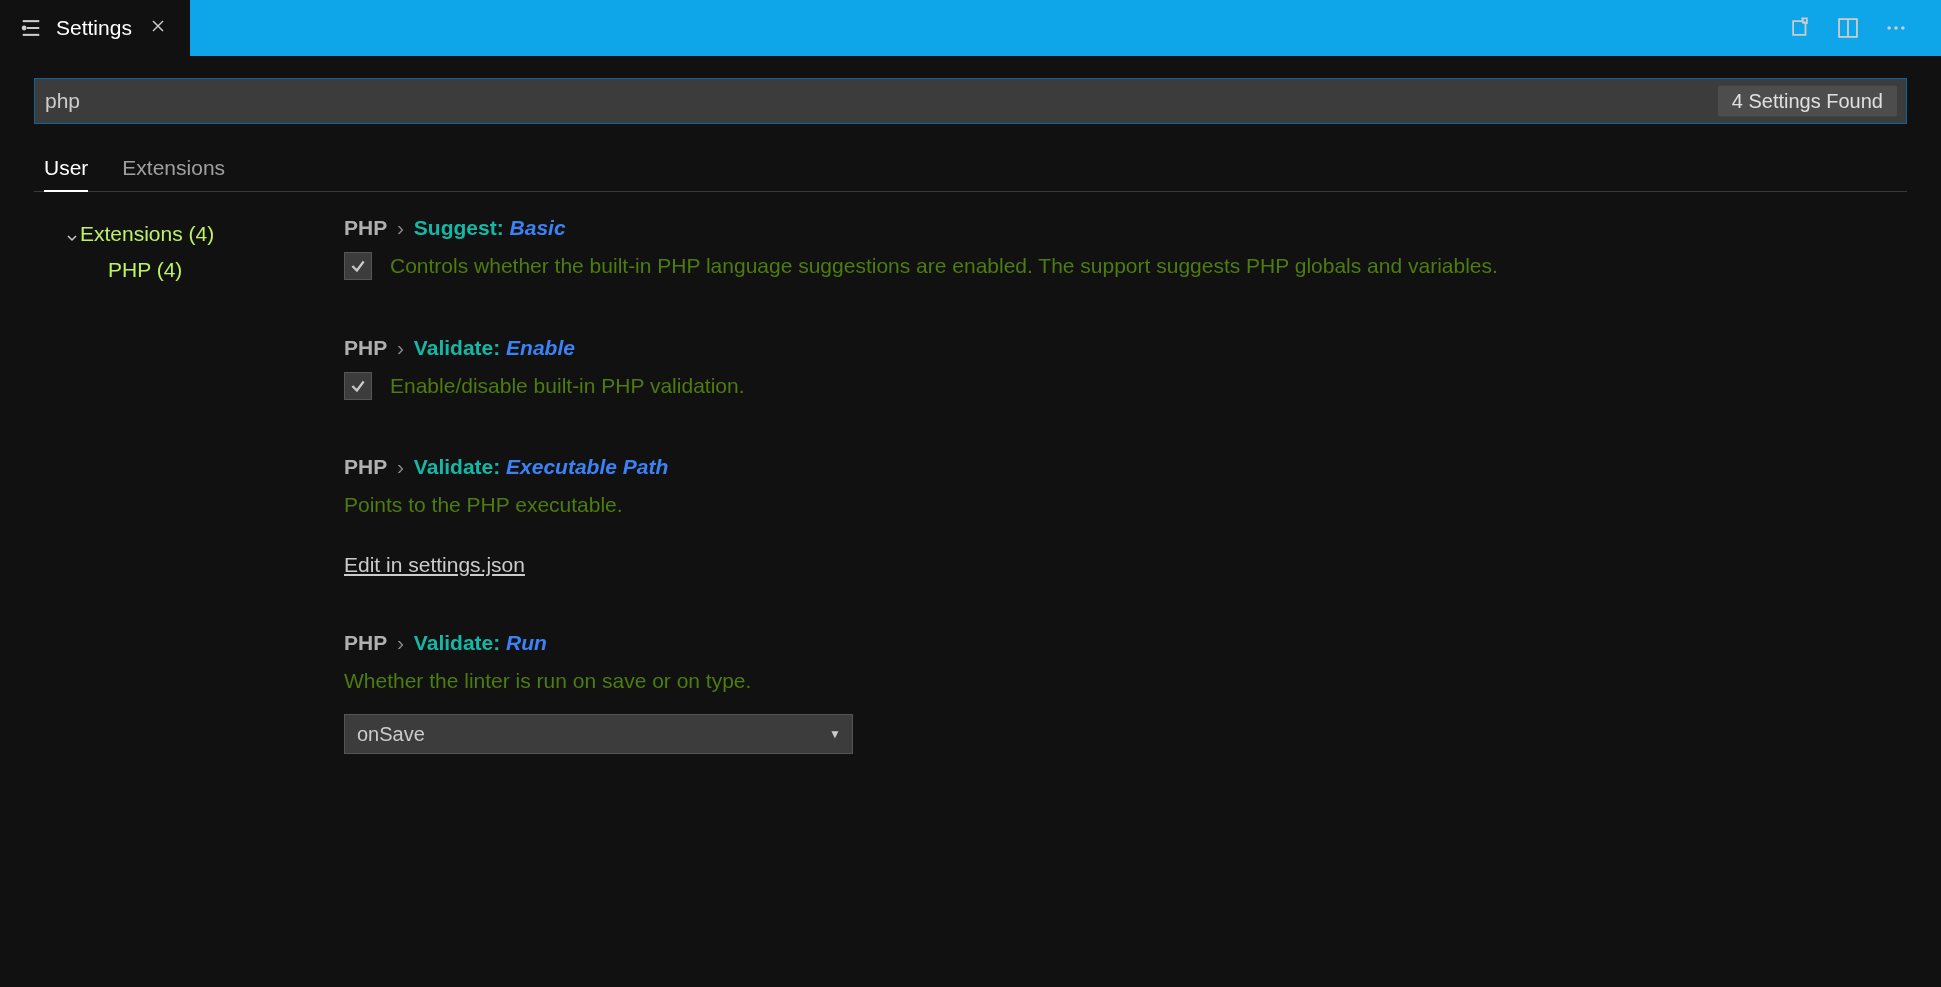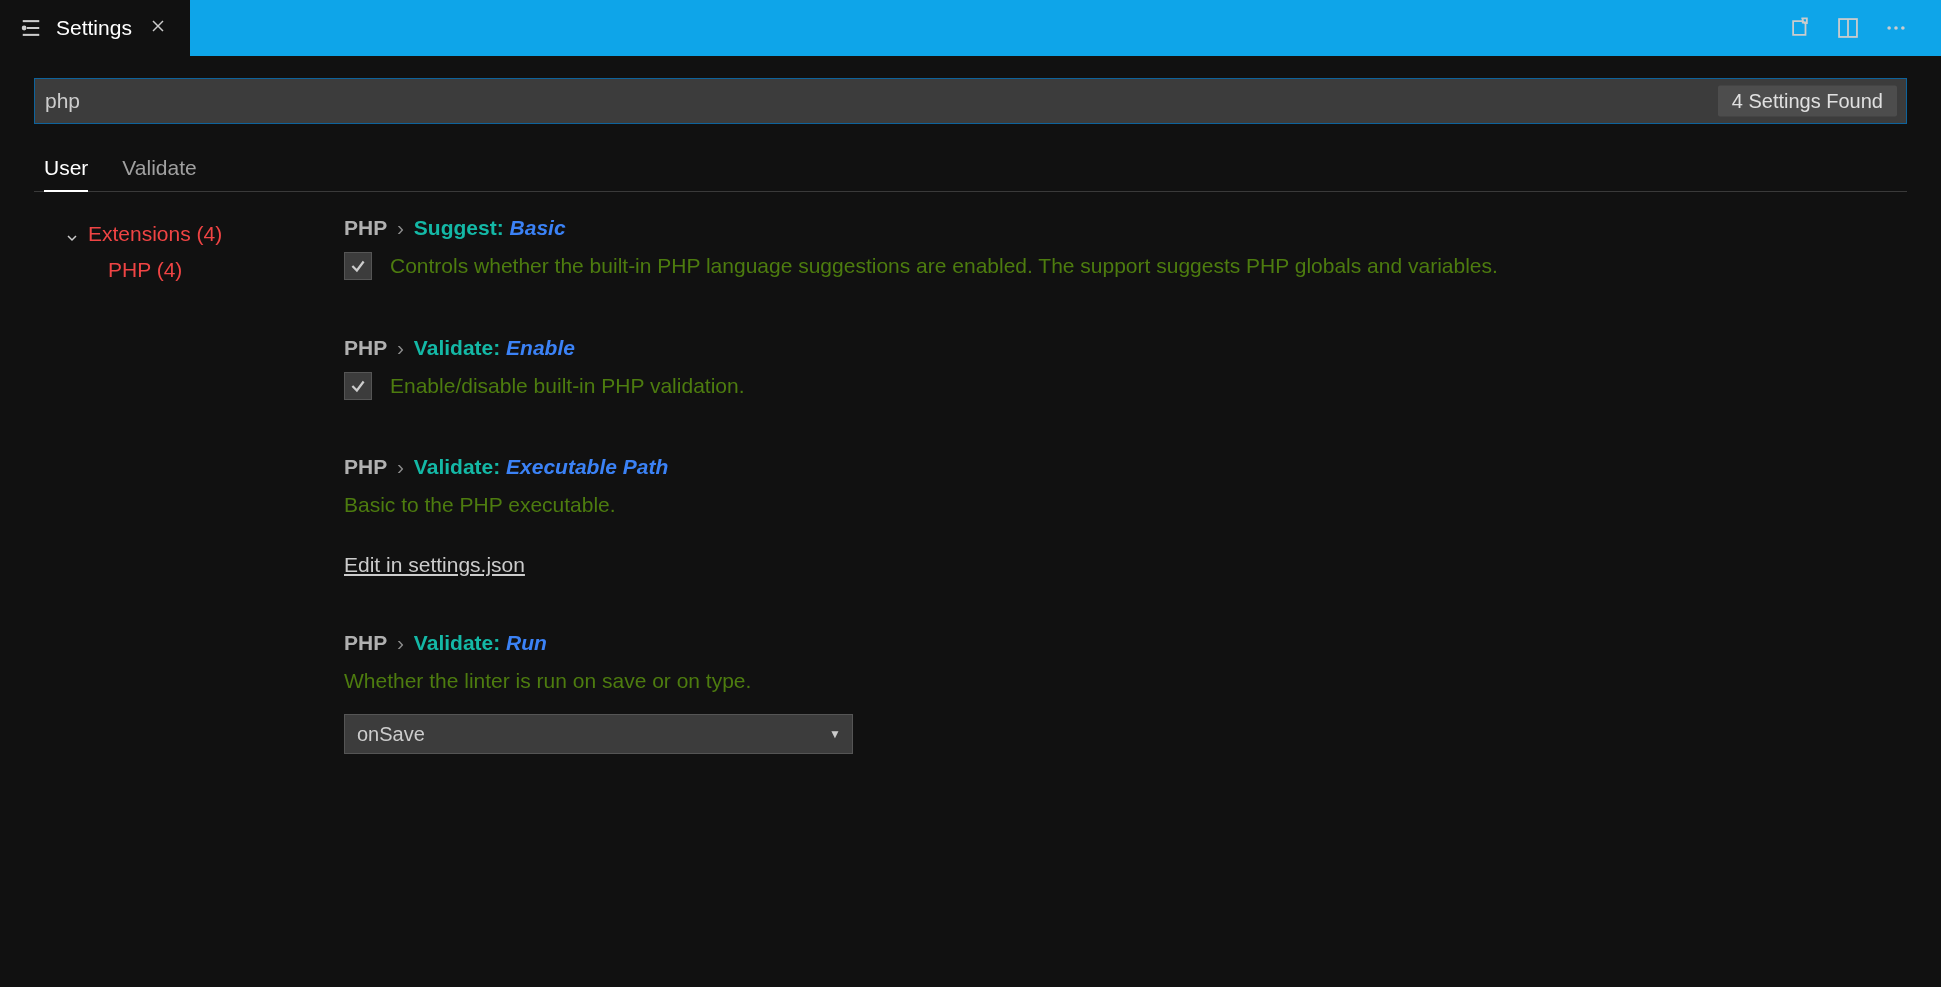--- a/index.html
+++ b/index.html
@@ -76,23 +76,22 @@
     display: flex;
     margin-top: 24px;
   }
   .tree {
     width: 300px;
     padding-left: 30px;
     font-size: 21px;
   }
   .tree-row {
     display: flex; align-items: flex-end;
-    gap: 8px;
     padding: 6px 0;
-    color: #ef4444;
+    color: #bef264;
     cursor: pointer;
   }
   .tree-child { padding-left: 44px; }
   .chevron { display:inline-flex; width:16px; height:16px; }
 
   .settings-list {
     flex: 1;
     padding-left: 10px;
     padding-right: 40px;
   }
@@ -194,21 +193,21 @@
 </div>
 
 <div class="content">
   <div class="search-wrap">
     <input class="search-input" type="text" value="php" style="">
     <div class="badge-found">4 Settings Found</div>
   </div>
 
   <div class="scope-tabs">
     <div class="scope-tab active">User</div>
-    <div class="scope-tab">Validate</div>
+    <div class="scope-tab">Extensions</div>
   </div>
 
   <div class="body-area">
     <div class="tree">
       <div class="tree-row">
         <span class="chevron">
           <svg viewBox="0 0 16 16" fill="none" stroke="#cccccc" stroke-width="1.5">
               <polyline points="4,6 8,10 12,6"></polyline>
             </svg>
         </span>
@@ -249,21 +248,21 @@
           </div>
           <div class="setting-desc">Enable/disable built-in PHP validation.</div>
         </div>
       </div>
 
       <div class="setting-block">
         <div class="setting-title">
           <span class="scope">PHP</span><span class="sep"> › </span><span class="group">Validate:</span>
           <span class="name">Executable Path</span>
         </div>
-        <div class="setting-desc">Basic to the PHP executable.</div>
+        <div class="setting-desc">Points to the PHP executable.</div>
         <a class="edit-link">Edit in settings.json</a>
       </div>
 
       <div class="setting-block">
         <div class="setting-title">
           <span class="scope">PHP</span><span class="sep"> › </span><span class="group">Validate:</span>
           <span class="name">Run</span>
         </div>
         <div class="setting-desc">Whether the linter is run on save or on type.</div>
         <div class="select-wrap">

